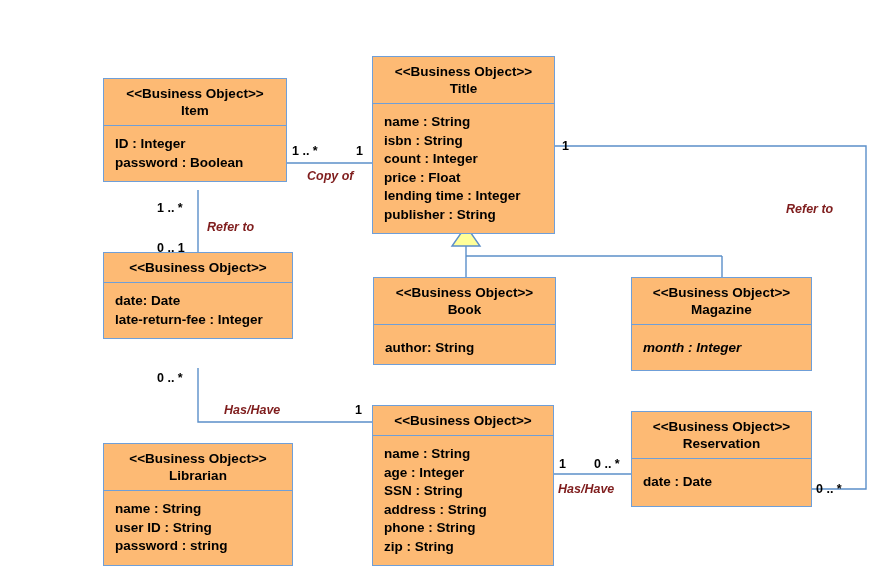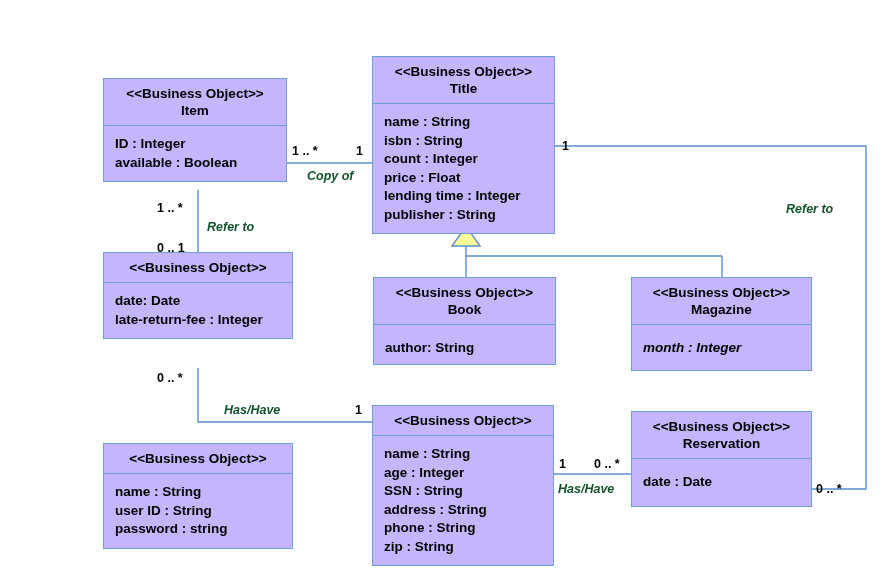--- a/index.html
+++ b/index.html
@@ -19,21 +19,21 @@
   }
   #edges {
     position: absolute;
     left: 0;
     top: 0;
     width: 880px;
     height: 587px;
   }
   .uml-class {
     position: absolute;
-    background: #c4b5fd;
+    background: #fdba74;
     border: 1px solid #6f9fd8;
     box-sizing: border-box;
     z-index: 5;
   }
   .uml-header {
     border-bottom: 1px solid #6f9fd8;
     text-align: center;
     padding: 6px 4px 6px 4px;
     font-weight: bold;
     font-size: 13.5px;
@@ -55,21 +55,21 @@
     color: #000000;
     line-height: 18.5px;
   }
   .uml-attr {
     white-space: nowrap;
   }
   .edge-label {
     position: absolute;
     font-size: 12.5px;
     font-weight: bold;
-    color: #14532d;
+    color: #7f1d1d;
     white-space: nowrap;
     z-index: 6;
     line-height: 13px;
   }
   .edge-label.assoc-name {
     font-style: italic;
   }
   .mult {
     position: absolute;
     font-size: 12.5px;
@@ -107,21 +107,21 @@
     <polygon points="466,226 480,246 452,246" fill="#FFFF99" stroke="#5b8fc9" stroke-width="1.4"></polygon>
   </svg>
 
   <div class="uml-class" style="left:103px; top:78px; width:184px;">
     <div class="uml-header">
       <span class="uml-stereotype">&lt;&lt;Business Object&gt;&gt;</span>
       <span class="uml-name">Item</span>
     </div>
     <div class="uml-attrs">
       <div class="uml-attr">ID : Integer</div>
-      <div class="uml-attr">available : Boolean</div>
+      <div class="uml-attr">password : Boolean</div>
     </div>
   </div>
 
   <div class="uml-class" style="left:372px; top:56px; width:183px;">
     <div class="uml-header">
       <span class="uml-stereotype">&lt;&lt;Business Object&gt;&gt;</span>
       <span class="uml-name">Title</span>
     </div>
     <div class="uml-attrs">
       <div class="uml-attr">name : String</div>
@@ -159,20 +159,21 @@
       <span class="uml-name">Magazine</span>
     </div>
     <div class="uml-attrs" style="padding-top:14px; padding-bottom:12px;font-style:italic;">
       <div class="uml-attr">month : Integer</div>
     </div>
   </div>
 
   <div class="uml-class" style="left:103px; top:443px; width:190px;">
     <div class="uml-header">
       <span class="uml-stereotype">&lt;&lt;Business Object&gt;&gt;</span>
+      <span class="uml-name">Librarian</span>
     </div>
     <div class="uml-attrs">
       <div class="uml-attr">name : String</div>
       <div class="uml-attr">user ID : String</div>
       <div class="uml-attr">password : string</div>
     </div>
   </div>
 
   <div class="uml-class" style="left:372px; top:405px; width:182px;">
     <div class="uml-header">

